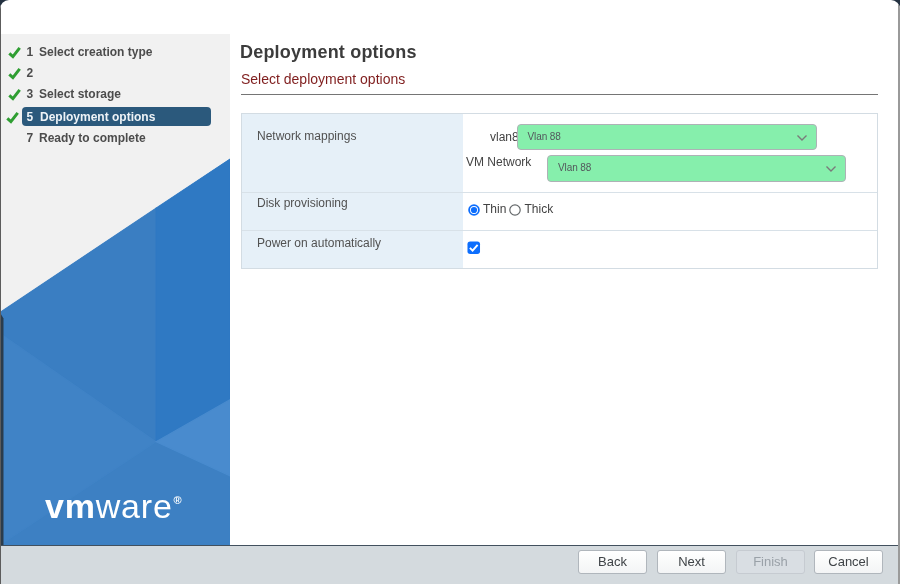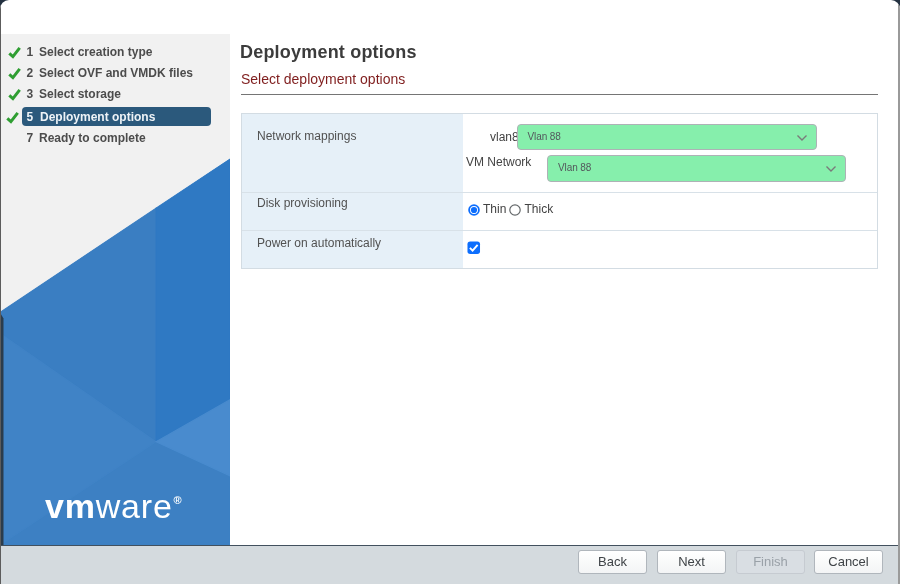--- a/index.html
+++ b/index.html
@@ -77,21 +77,20 @@
           <path d="M1.3 7.4 L4.9 10.6 L11.7 1.9" fill="none" stroke="#2f9e32" stroke-width="3"></path>
         </svg>
       <span class="num">1</span>
         <span class="lbl">Select creation type</span>
     </div>
     <div class="step" style="top:29px;">
       <svg class="chk" width="13" height="13" viewBox="0 0 13 13">
           <path d="M1.3 7.4 L4.9 10.6 L11.7 1.9" fill="none" stroke="#2f9e32" stroke-width="3"></path>
         </svg>
       <span class="num">2</span>
-        <span class="lbl">Select OVF and VMDK files</span>
     </div>
     <div class="step" style="top:50px;">
       <svg class="chk" width="13" height="13" viewBox="0 0 13 13">
           <path d="M1.3 7.4 L4.9 10.6 L11.7 1.9" fill="none" stroke="#2f9e32" stroke-width="3"></path>
         </svg>
       <span class="num">3</span>
         <span class="lbl">Select storage</span>
     </div>
     <div class="step active" style="top:72.5px;">
       <div class="hl"></div>

